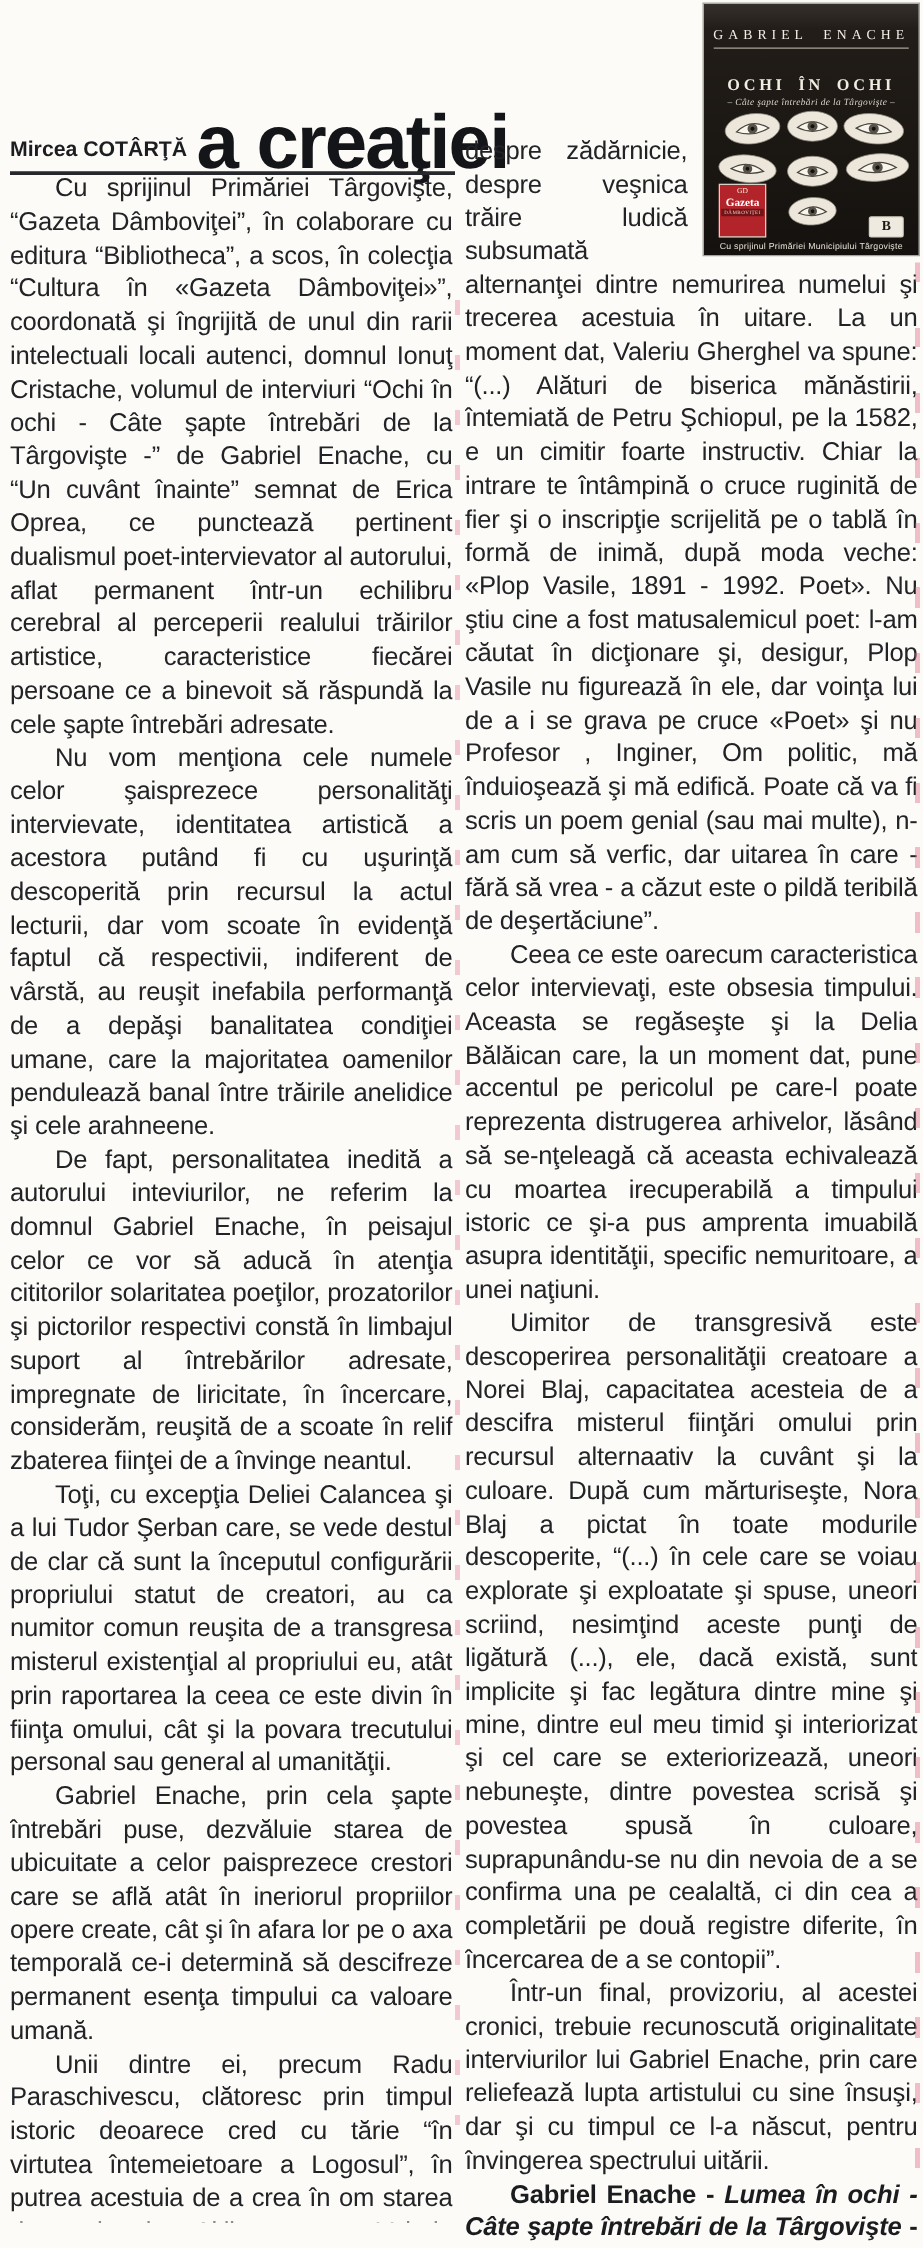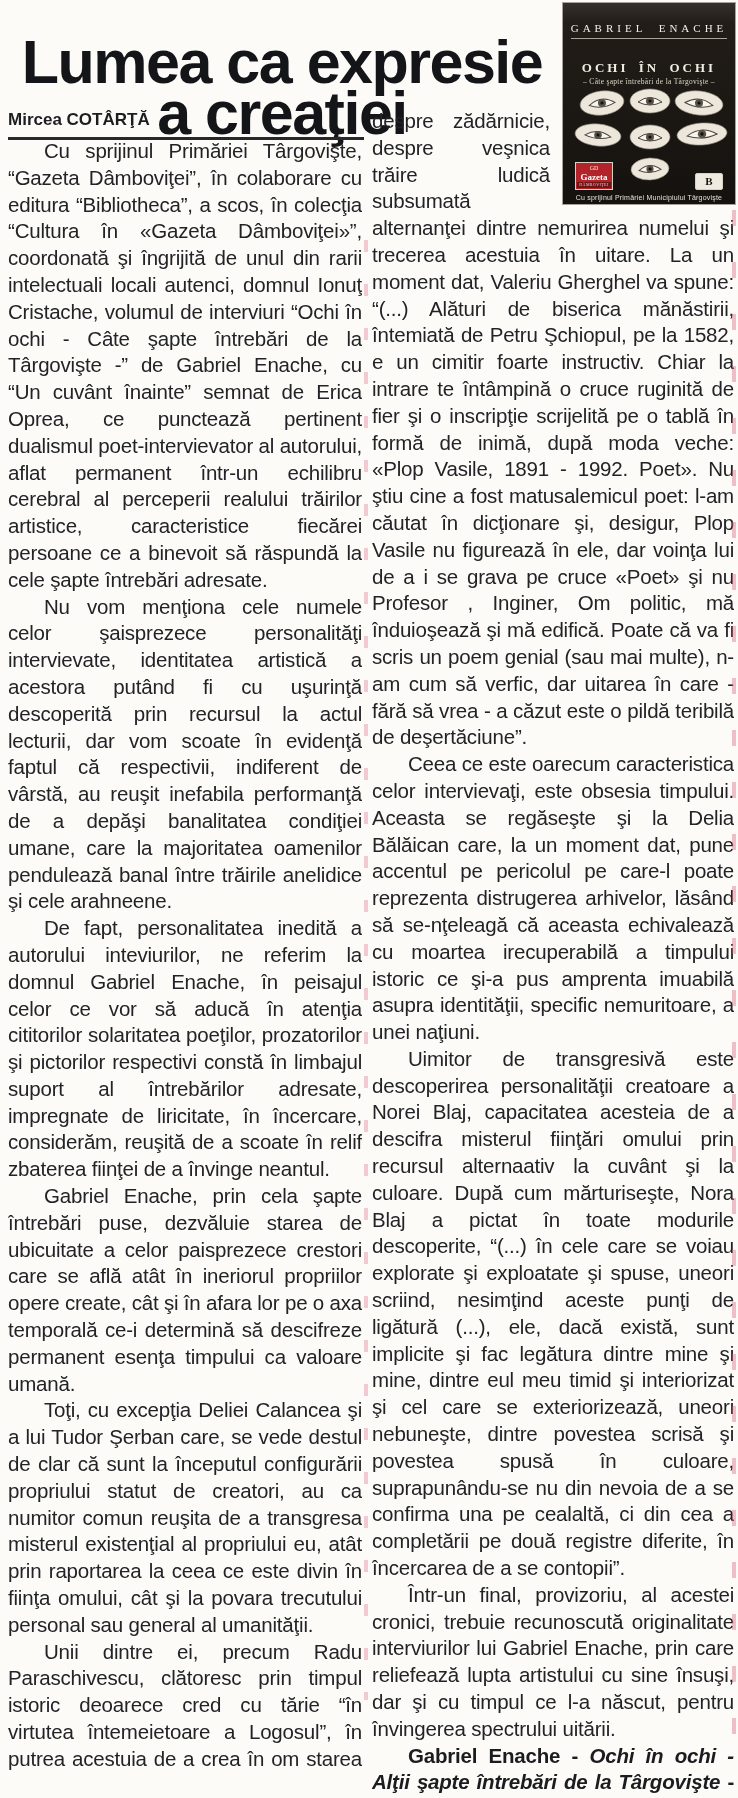--- a/index.html
+++ b/index.html
@@ -41,30 +41,30 @@
     border:1px solid #a7a199;box-sizing:border-box;
     font-family:"Liberation Serif", serif;color:#efece2;
     text-align:center;
   }
   .cover-author{
     padding-top:19px;font-size:11px;letter-spacing:4px;word-spacing:6px;
     color:#f1eee5;
   }
   .cover-rule{height:1px;background:#c9c5ba;margin:4px 8px 0 8px;opacity:.8;}
   .cover-title{margin-top:21px;font-size:13px;font-weight:bold;letter-spacing:3px;word-spacing:4px;}
-  .cover-subtitle{margin-top:1px;font-size:7.5px;color:#ddd8cb;letter-spacing:.3px;}
+  .cover-subtitle{margin-top:1px;font-size:7.5px;font-style:italic;color:#ddd8cb;letter-spacing:.3px;}
   .cover-eyes{display:block;margin:2px auto 0 auto;}
   .cover-bottom{
     position:absolute;left:0;bottom:14px;width:100%;
     display:flex;justify-content:space-between;align-items:flex-end;
     padding:0 12px;box-sizing:border-box;
   }
   .logo-gazeta{
     width:34px;text-align:center;background:#b3242a;border:1px solid #d8d2c6;
-    padding:2px 1px 1px 1px;font-family:"Liberation Serif", serif;
+    padding:2px 1px 16px 1px;font-family:"Liberation Serif", serif;
   }
   .logo-gazeta .gd{font-size:6px;color:#f6e9d7;line-height:7px;}
   .logo-gazeta .nm{font-size:9px;font-weight:bold;color:#fff;line-height:10px;}
   .logo-gazeta .sb{font-size:4px;color:#f2c9c9;background:#6f1417;line-height:6px;letter-spacing:.4px;}
   .logo-b{
     width:26px;height:15px;border:1px solid #d8d2c6;background:#efeadf;
     color:#1c1814;font-family:"Liberation Serif", serif;
     font-weight:bold;font-size:11px;line-height:15px;border-radius:2px;
   }
   .cover-caption{
@@ -75,21 +75,21 @@
   
   .artifact{position:absolute;width:4px;pointer-events:none;}
   .artifact.gutter{left:364px;top:240px;height:1460px;
     background:repeating-linear-gradient(to bottom, rgba(228,118,148,.38) 0 12px, transparent 12px 44px);}
   .artifact.edge{left:732px;top:210px;height:1560px;
     background:repeating-linear-gradient(to bottom, rgba(222,105,130,.42) 0 16px, transparent 16px 52px);}
 </style>
 </head>
 <body>
 
-<h1 class="headline"><span>Lumea ca expresie</span><br><span>a creaţiei</span></h1>
+<h1 class="headline"><br><span>a creaţiei</span></h1>
 
 <div class="cover">
   <div class="cover-author">GABRIEL ENACHE</div>
   <div class="cover-rule"></div>
   <div class="cover-title">OCHI ÎN OCHI</div>
   <div class="cover-subtitle">– Câte şapte întrebări de la Târgovişte –</div>
   <svg class="cover-eyes" width="170" height="96" viewBox="0 0 170 96">
     <g transform="translate(38,15) rotate(-7)">
       <ellipse rx="22" ry="12" fill="#ece7da" stroke="#8f8a7d" stroke-width=".6"></ellipse>
       <path d="M-13,1 Q0,-9 13,1 Q0,7 -13,1 Z" fill="#f8f5ec" stroke="#4a453d" stroke-width="1"></path>
@@ -143,28 +143,28 @@
   </div>
   <div class="cover-caption">Cu sprijinul Primăriei Municipiului Târgovişte</div>
 </div>
 
 <div class="byline">Mircea COTÂRŢĂ</div>
 
 <div class="col col-left">
   <p>Cu sprijinul Primăriei Târgovişte, “Gazeta Dâmboviţei”, în colaborare cu editura “Bibliotheca”, a scos, în colecţia “Cultura în «Gazeta Dâmboviţei»”, coordonată şi îngrijită de unul din rarii intelectuali locali autenci, domnul Ionuţ Cristache, volumul de interviuri “Ochi în ochi - Câte şapte întrebări de la Târgovişte -” de Gabriel Enache, cu “Un cuvânt înainte” semnat de Erica Oprea, ce punctează pertinent dualismul poet-intervievator al autorului, aflat permanent într-un echilibru cerebral al perceperii realului trăirilor artistice, caracteristice fiecărei persoane ce a binevoit să răspundă la cele şapte întrebări adresate.</p>
   <p>Nu vom menţiona cele numele celor şaisprezece personalităţi intervievate, identitatea artistică a acestora putând fi cu uşurinţă descoperită prin recursul la actul lecturii, dar vom scoate în evidenţă faptul că respectivii, indiferent de vârstă, au reuşit inefabila performanţă de a depăşi banalitatea condiţiei umane, care la majoritatea oamenilor pendulează banal între trăirile anelidice şi cele arahneene.</p>
   <p>De fapt, personalitatea inedită a autorului inteviurilor, ne referim la domnul Gabriel Enache, în peisajul celor ce vor să aducă în atenţia cititorilor solaritatea poeţilor, prozatorilor şi pictorilor respectivi constă în limbajul suport al întrebărilor adresate, impregnate de liricitate, în încercare, considerăm, reuşită de a scoate în relif zbaterea fiinţei de a învinge neantul.</p>
+  <p>Toţi, cu excepţia Deliei Calancea şi a lui Tudor Şerban care, se vede destul de clar că sunt la începutul configurării propriului statut de creatori, au ca numitor comun reuşita de a transgresa misterul existenţial al propriului eu, atât prin raportarea la ceea ce este divin în fiinţa omului, cât şi la povara trecutului personal sau general al umanităţii.</p>
   <p>Gabriel Enache, prin cela şapte întrebări puse, dezvăluie starea de ubicuitate a celor paisprezece crestori care se află atât în ineriorul propriilor opere create, cât şi în afara lor pe o axa temporală ce-i determină să descifreze permanent esenţa timpului ca valoare umană.</p>
-  <p>Toţi, cu excepţia Deliei Calancea şi a lui Tudor Şerban care, se vede destul de clar că sunt la începutul configurării propriului statut de creatori, au ca numitor comun reuşita de a transgresa misterul existenţial al propriului eu, atât prin raportarea la ceea ce este divin în fiinţa omului, cât şi la povara trecutului personal sau general al umanităţii.</p>
   <p>Unii dintre ei, precum Radu Paraschivescu, clătoresc prin timpul istoric deoarece cred cu tărie “în virtutea întemeietoare a Logosul”, în putrea acestuia de a crea în om starea de catharsis. Alţii, precum Valeriu Gherghel îşi asumă cu seninătate poetică misterul acelui memento mori. Pentru el, nefiinţa nu este o traumă insupotabilă, ci un prilej de meditaţie</p>
 </div>
 
 <div class="col col-right">
   <div class="cover-spacer"></div>
   <p class="no-indent">despre zădărnicie, despre veşnica trăire ludică subsumată alternanţei dintre nemurirea numelui şi trecerea acestuia în uitare. La un moment dat, Valeriu Gherghel va spune: “(...) Alături de biserica mănăstirii, întemiată de Petru Şchiopul, pe la 1582, e un cimitir foarte instructiv. Chiar la intrare te întâmpină o cruce ruginită de fier şi o inscripţie scrijelită pe o tablă în formă de inimă, după moda veche: «Plop Vasile, 1891 - 1992. Poet». Nu ştiu cine a fost matusalemicul poet: l-am căutat în dicţionare şi, desigur, Plop Vasile nu figurează în ele, dar voinţa lui de a i se grava pe cruce «Poet» şi nu Profesor , Inginer, Om politic, mă înduioşează şi mă edifică. Poate că va fi scris un poem genial (sau mai multe), n-am cum să verfic, dar uitarea în care - fără să vrea - a căzut este o pildă teribilă de deşertăciune”.</p>
   <p>Ceea ce este oarecum caracteristica celor intervievaţi, este obsesia timpului. Aceasta se regăseşte şi la Delia Bălăican care, la un moment dat, pune accentul pe pericolul pe care-l poate reprezenta distrugerea arhivelor, lăsând să se-nţeleagă că aceasta echivalează cu moartea irecuperabilă a timpului istoric ce şi-a pus amprenta imuabilă asupra identităţii, specific nemuritoare, a unei naţiuni.</p>
   <p>Uimitor de transgresivă este descoperirea personalităţii creatoare a Norei Blaj, capacitatea acesteia de a descifra misterul fiinţări omului prin recursul alternaativ la cuvânt şi la culoare. După cum mărturiseşte, Nora Blaj a pictat în toate modurile descoperite, “(...) în cele care se voiau explorate şi exploatate şi spuse, uneori scriind, nesimţind aceste punţi de ligătură (...), ele, dacă există, sunt implicite şi fac legătura dintre mine şi mine, dintre eul meu timid şi interiorizat şi cel care se exteriorizează, uneori nebuneşte, dintre povestea scrisă şi povestea spusă în culoare, suprapunându-se nu din nevoia de a se confirma una pe cealaltă, ci din cea a completării pe două registre diferite, în încercarea de a se contopii”.</p>
   <p>Într-un final, provizoriu, al acestei cronici, trebuie recunoscută originalitate interviurilor lui Gabriel Enache, prin care reliefează lupta artistului cu sine însuşi, dar şi cu timpul ce l-a născut, pentru învingerea spectrului uitării.</p>
-  <p class="footer"><span>Gabriel Enache - </span><span class="book-title">Ochi în ochi - Alţii şapte întrebări de la Târgovişte</span><span> - “Gazeta Dâmboviţei” în colaborare cu editura “Bibliotheca” şi sprijinul Primăriei Municipiului Târgovişte, tipar Biblioprint,</span></p>
+  <p class="footer"><span>Gabriel Enache - </span><span class="book-title">Lumea în ochi - Câte şapte întrebări de la Târgovişte</span><span> - “Gazeta Dâmboviţei” în colaborare cu editura “Bibliotheca” şi sprijinul Primăriei Municipiului Târgovişte, tipar Biblioprint,</span></p>
 </div>
 
 <div class="artifact gutter"></div>
 <div class="artifact edge"></div>
 
 </body></html>

